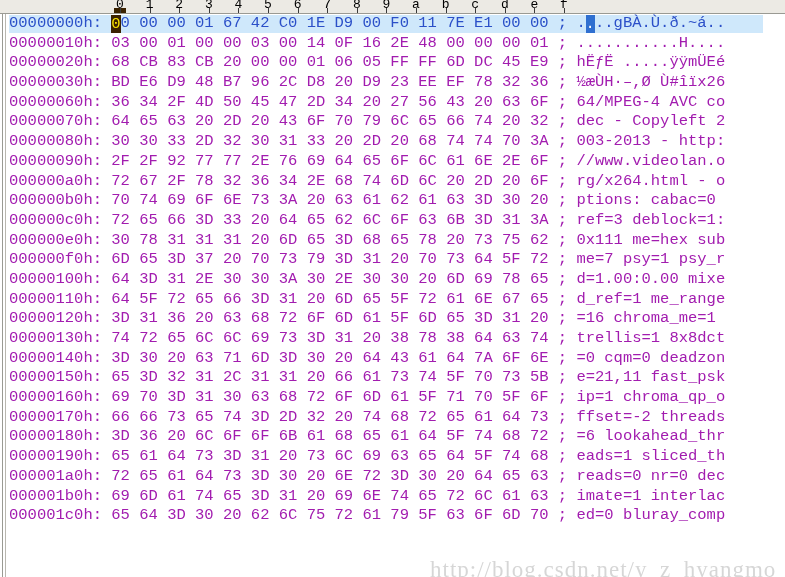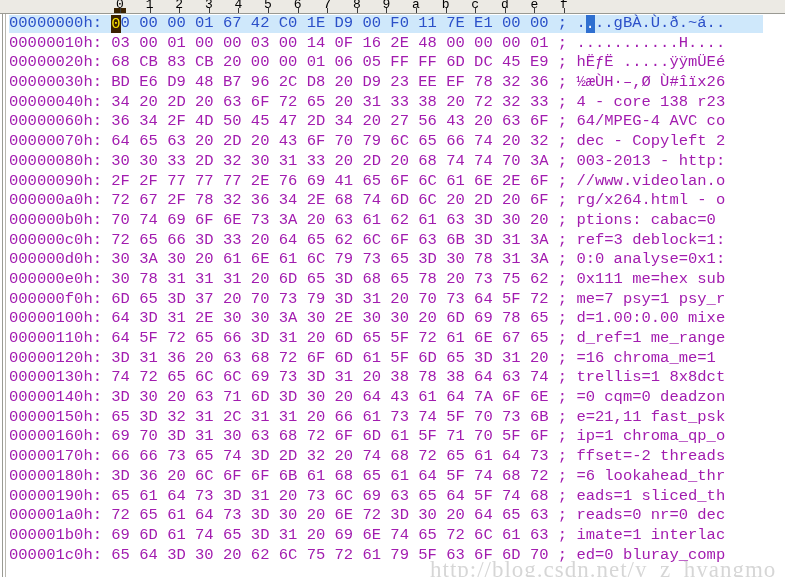--- a/index.html
+++ b/index.html
@@ -204,37 +204,35 @@
 
   <div class="pane">
     <div class="frame-outer"></div>
     <div class="frame-inner"></div>
 
     <div class="rows" id="rows">
         <div class="row sel"><div class="hl-addr" style="left: 9px; width: 754px;"></div><div class="rowtext">00000000h: 00 00 00 01 67 42 C0 1E D9 00 F0 11 7E E1 00 00 ; ....gBÀ.Ù.ð.~á..</div><div class="caret" style="left: 111.3px; width: 9.3px;">0</div><div class="ascii-caret" style="left: 585.6px; width: 9.3px;">.</div></div>
         <div class="row"><div class="rowtext">00000010h: 03 00 01 00 00 03 00 14 0F 16 2E 48 00 00 00 01 ; ...........H....</div></div>
         <div class="row"><div class="rowtext">00000020h: 68 CB 83 CB 20 00 00 01 06 05 FF FF 6D DC 45 E9 ; hËƒË .....ÿÿmÜEé</div></div>
         <div class="row"><div class="rowtext">00000030h: BD E6 D9 48 B7 96 2C D8 20 D9 23 EE EF 78 32 36 ; ½æÙH·–,Ø Ù#îïx26</div></div>
-        <div class="row"><div class="rowtext">00000040h: 34 20 2D 20 63 6F 72 65 20 31 33 38 20 72 32 33 ; 4 - core 138 r23</div></div>
         <div class="row"><div class="rowtext">00000060h: 36 34 2F 4D 50 45 47 2D 34 20 27 56 43 20 63 6F ; 64/MPEG-4 AVC co</div></div>
         <div class="row"><div class="rowtext">00000070h: 64 65 63 20 2D 20 43 6F 70 79 6C 65 66 74 20 32 ; dec - Copyleft 2</div></div>
         <div class="row"><div class="rowtext">00000080h: 30 30 33 2D 32 30 31 33 20 2D 20 68 74 74 70 3A ; 003-2013 - http:</div></div>
-        <div class="row"><div class="rowtext">00000090h: 2F 2F 77 77 77 2E 76 69 41 65 6F 6C 61 6E 2E 6F ; //www.videolan.o</div></div>
+        <div class="row"><div class="rowtext">00000090h: 2F 2F 92 77 77 2E 76 69 64 65 6F 6C 61 6E 2E 6F ; //www.videolan.o</div></div>
         <div class="row"><div class="rowtext">000000a0h: 72 67 2F 78 32 36 34 2E 68 74 6D 6C 20 2D 20 6F ; rg/x264.html - o</div></div>
         <div class="row"><div class="rowtext">000000b0h: 70 74 69 6F 6E 73 3A 20 63 61 62 61 63 3D 30 20 ; ptions: cabac=0 </div></div>
         <div class="row"><div class="rowtext">000000c0h: 72 65 66 3D 33 20 64 65 62 6C 6F 63 6B 3D 31 3A ; ref=3 deblock=1:</div></div>
-        <div class="row"><div class="rowtext">000000d0h: 30 3A 30 20 61 6E 61 6C 79 73 65 3D 30 78 31 3A ; 0:0 analyse=0x1:</div></div>
         <div class="row"><div class="rowtext">000000e0h: 30 78 31 31 31 20 6D 65 3D 68 65 78 20 73 75 62 ; 0x111 me=hex sub</div></div>
         <div class="row"><div class="rowtext">000000f0h: 6D 65 3D 37 20 70 73 79 3D 31 20 70 73 64 5F 72 ; me=7 psy=1 psy_r</div></div>
         <div class="row"><div class="rowtext">00000100h: 64 3D 31 2E 30 30 3A 30 2E 30 30 20 6D 69 78 65 ; d=1.00:0.00 mixe</div></div>
         <div class="row"><div class="rowtext">00000110h: 64 5F 72 65 66 3D 31 20 6D 65 5F 72 61 6E 67 65 ; d_ref=1 me_range</div></div>
         <div class="row"><div class="rowtext">00000120h: 3D 31 36 20 63 68 72 6F 6D 61 5F 6D 65 3D 31 20 ; =16 chroma_me=1 </div></div>
         <div class="row"><div class="rowtext">00000130h: 74 72 65 6C 6C 69 73 3D 31 20 38 78 38 64 63 74 ; trellis=1 8x8dct</div></div>
         <div class="row"><div class="rowtext">00000140h: 3D 30 20 63 71 6D 3D 30 20 64 43 61 64 7A 6F 6E ; =0 cqm=0 deadzon</div></div>
-        <div class="row"><div class="rowtext">00000150h: 65 3D 32 31 2C 31 31 20 66 61 73 74 5F 70 73 6B ; e=21,11 fast_psk</div></div>
+        <div class="row"><div class="rowtext">00000150h: 65 3D 32 31 2C 31 31 20 66 61 73 74 5F 70 73 5B ; e=21,11 fast_psk</div></div>
         <div class="row"><div class="rowtext">00000160h: 69 70 3D 31 30 63 68 72 6F 6D 61 5F 71 70 5F 6F ; ip=1 chroma_qp_o</div></div>
         <div class="row"><div class="rowtext">00000170h: 66 66 73 65 74 3D 2D 32 20 74 68 72 65 61 64 73 ; ffset=-2 threads</div></div>
         <div class="row"><div class="rowtext">00000180h: 3D 36 20 6C 6F 6F 6B 61 68 65 61 64 5F 74 68 72 ; =6 lookahead_thr</div></div>
         <div class="row"><div class="rowtext">00000190h: 65 61 64 73 3D 31 20 73 6C 69 63 65 64 5F 74 68 ; eads=1 sliced_th</div></div>
         <div class="row"><div class="rowtext">000001a0h: 72 65 61 64 73 3D 30 20 6E 72 3D 30 20 64 65 63 ; reads=0 nr=0 dec</div></div>
         <div class="row"><div class="rowtext">000001b0h: 69 6D 61 74 65 3D 31 20 69 6E 74 65 72 6C 61 63 ; imate=1 interlac</div></div>
         <div class="row"><div class="rowtext">000001c0h: 65 64 3D 30 20 62 6C 75 72 61 79 5F 63 6F 6D 70 ; ed=0 bluray_comp</div></div>
       </div>
 
     <div class="watermark">http://blog.csdn.net/y_z_hyangmo</div>

